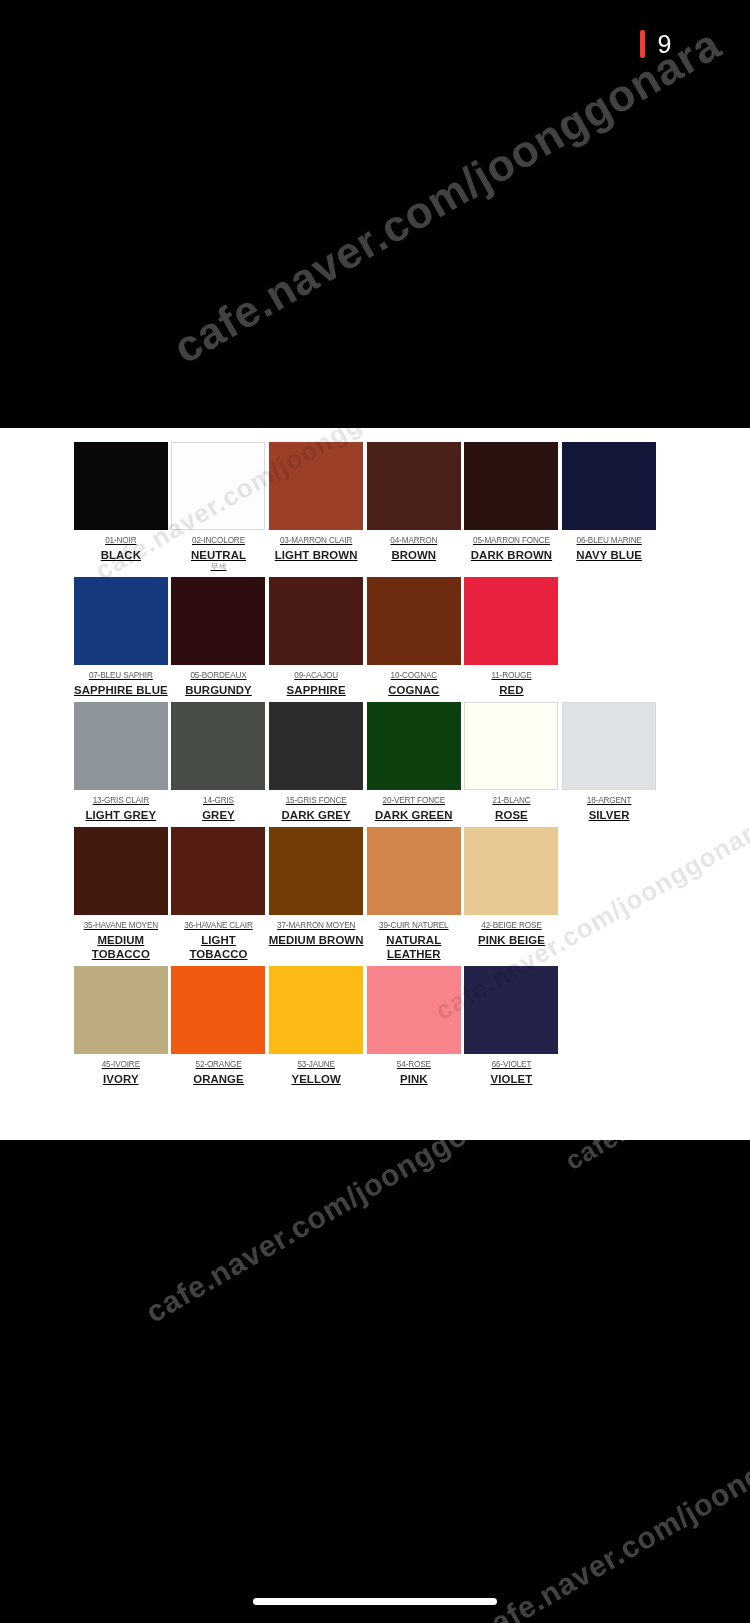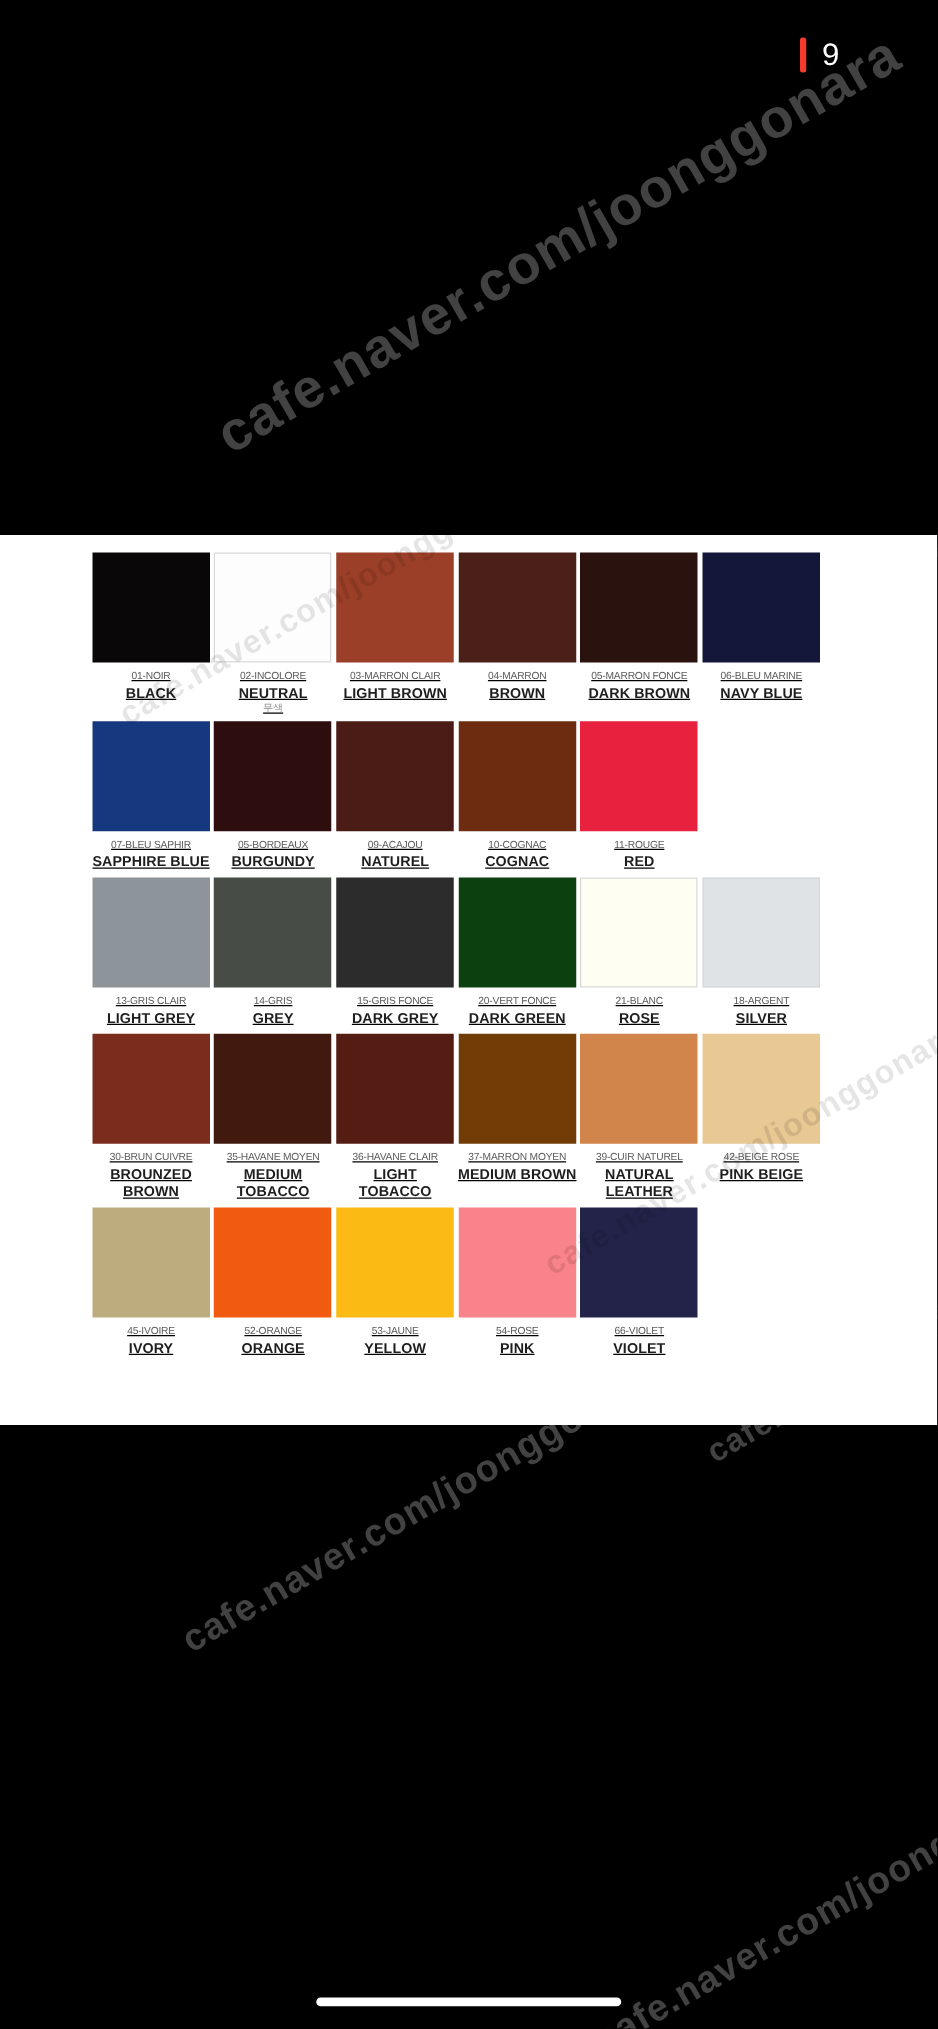--- a/index.html
+++ b/index.html
@@ -193,21 +193,21 @@
             <div class="name">SAPPHIRE BLUE</div>
           </div>
           <div class="cell">
             <div class="chip" style="background: rgb(45, 13, 13);"></div>
             <div class="code">05-BORDEAUX</div>
             <div class="name">BURGUNDY</div>
           </div>
           <div class="cell">
             <div class="chip" style="background: rgb(75, 28, 22);"></div>
             <div class="code">09-ACAJOU</div>
-            <div class="name">NATUREL</div>
+            <div class="name">SAPPHIRE</div>
           </div>
           <div class="cell">
             <div class="chip" style="background: rgb(109, 44, 16);"></div>
             <div class="code">10-COGNAC</div>
             <div class="name">COGNAC</div>
           </div>
           <div class="cell">
             <div class="chip" style="background: rgb(232, 33, 63);"></div>
             <div class="code">11-ROUGE</div>
             <div class="name">RED</div>
@@ -239,25 +239,20 @@
             <div class="code">21-BLANC</div>
             <div class="name">ROSE</div>
           </div>
           <div class="cell">
             <div class="chip bordered" style="background: rgb(224, 227, 230);"></div>
             <div class="code">18-ARGENT</div>
             <div class="name">SILVER</div>
           </div>
         </div>
         <div class="swatch-row">
-          <div class="cell">
-            <div class="chip" style="background: rgb(123, 45, 29);"></div>
-            <div class="code">30-BRUN CUIVRE</div>
-            <div class="name">BROUNZED BROWN</div>
-          </div>
           <div class="cell">
             <div class="chip" style="background: rgb(66, 25, 15);"></div>
             <div class="code">35-HAVANE MOYEN</div>
             <div class="name">MEDIUM TOBACCO</div>
           </div>
           <div class="cell">
             <div class="chip" style="background: rgb(84, 28, 19);"></div>
             <div class="code">36-HAVANE CLAIR</div>
             <div class="name">LIGHT TOBACCO</div>
           </div>

